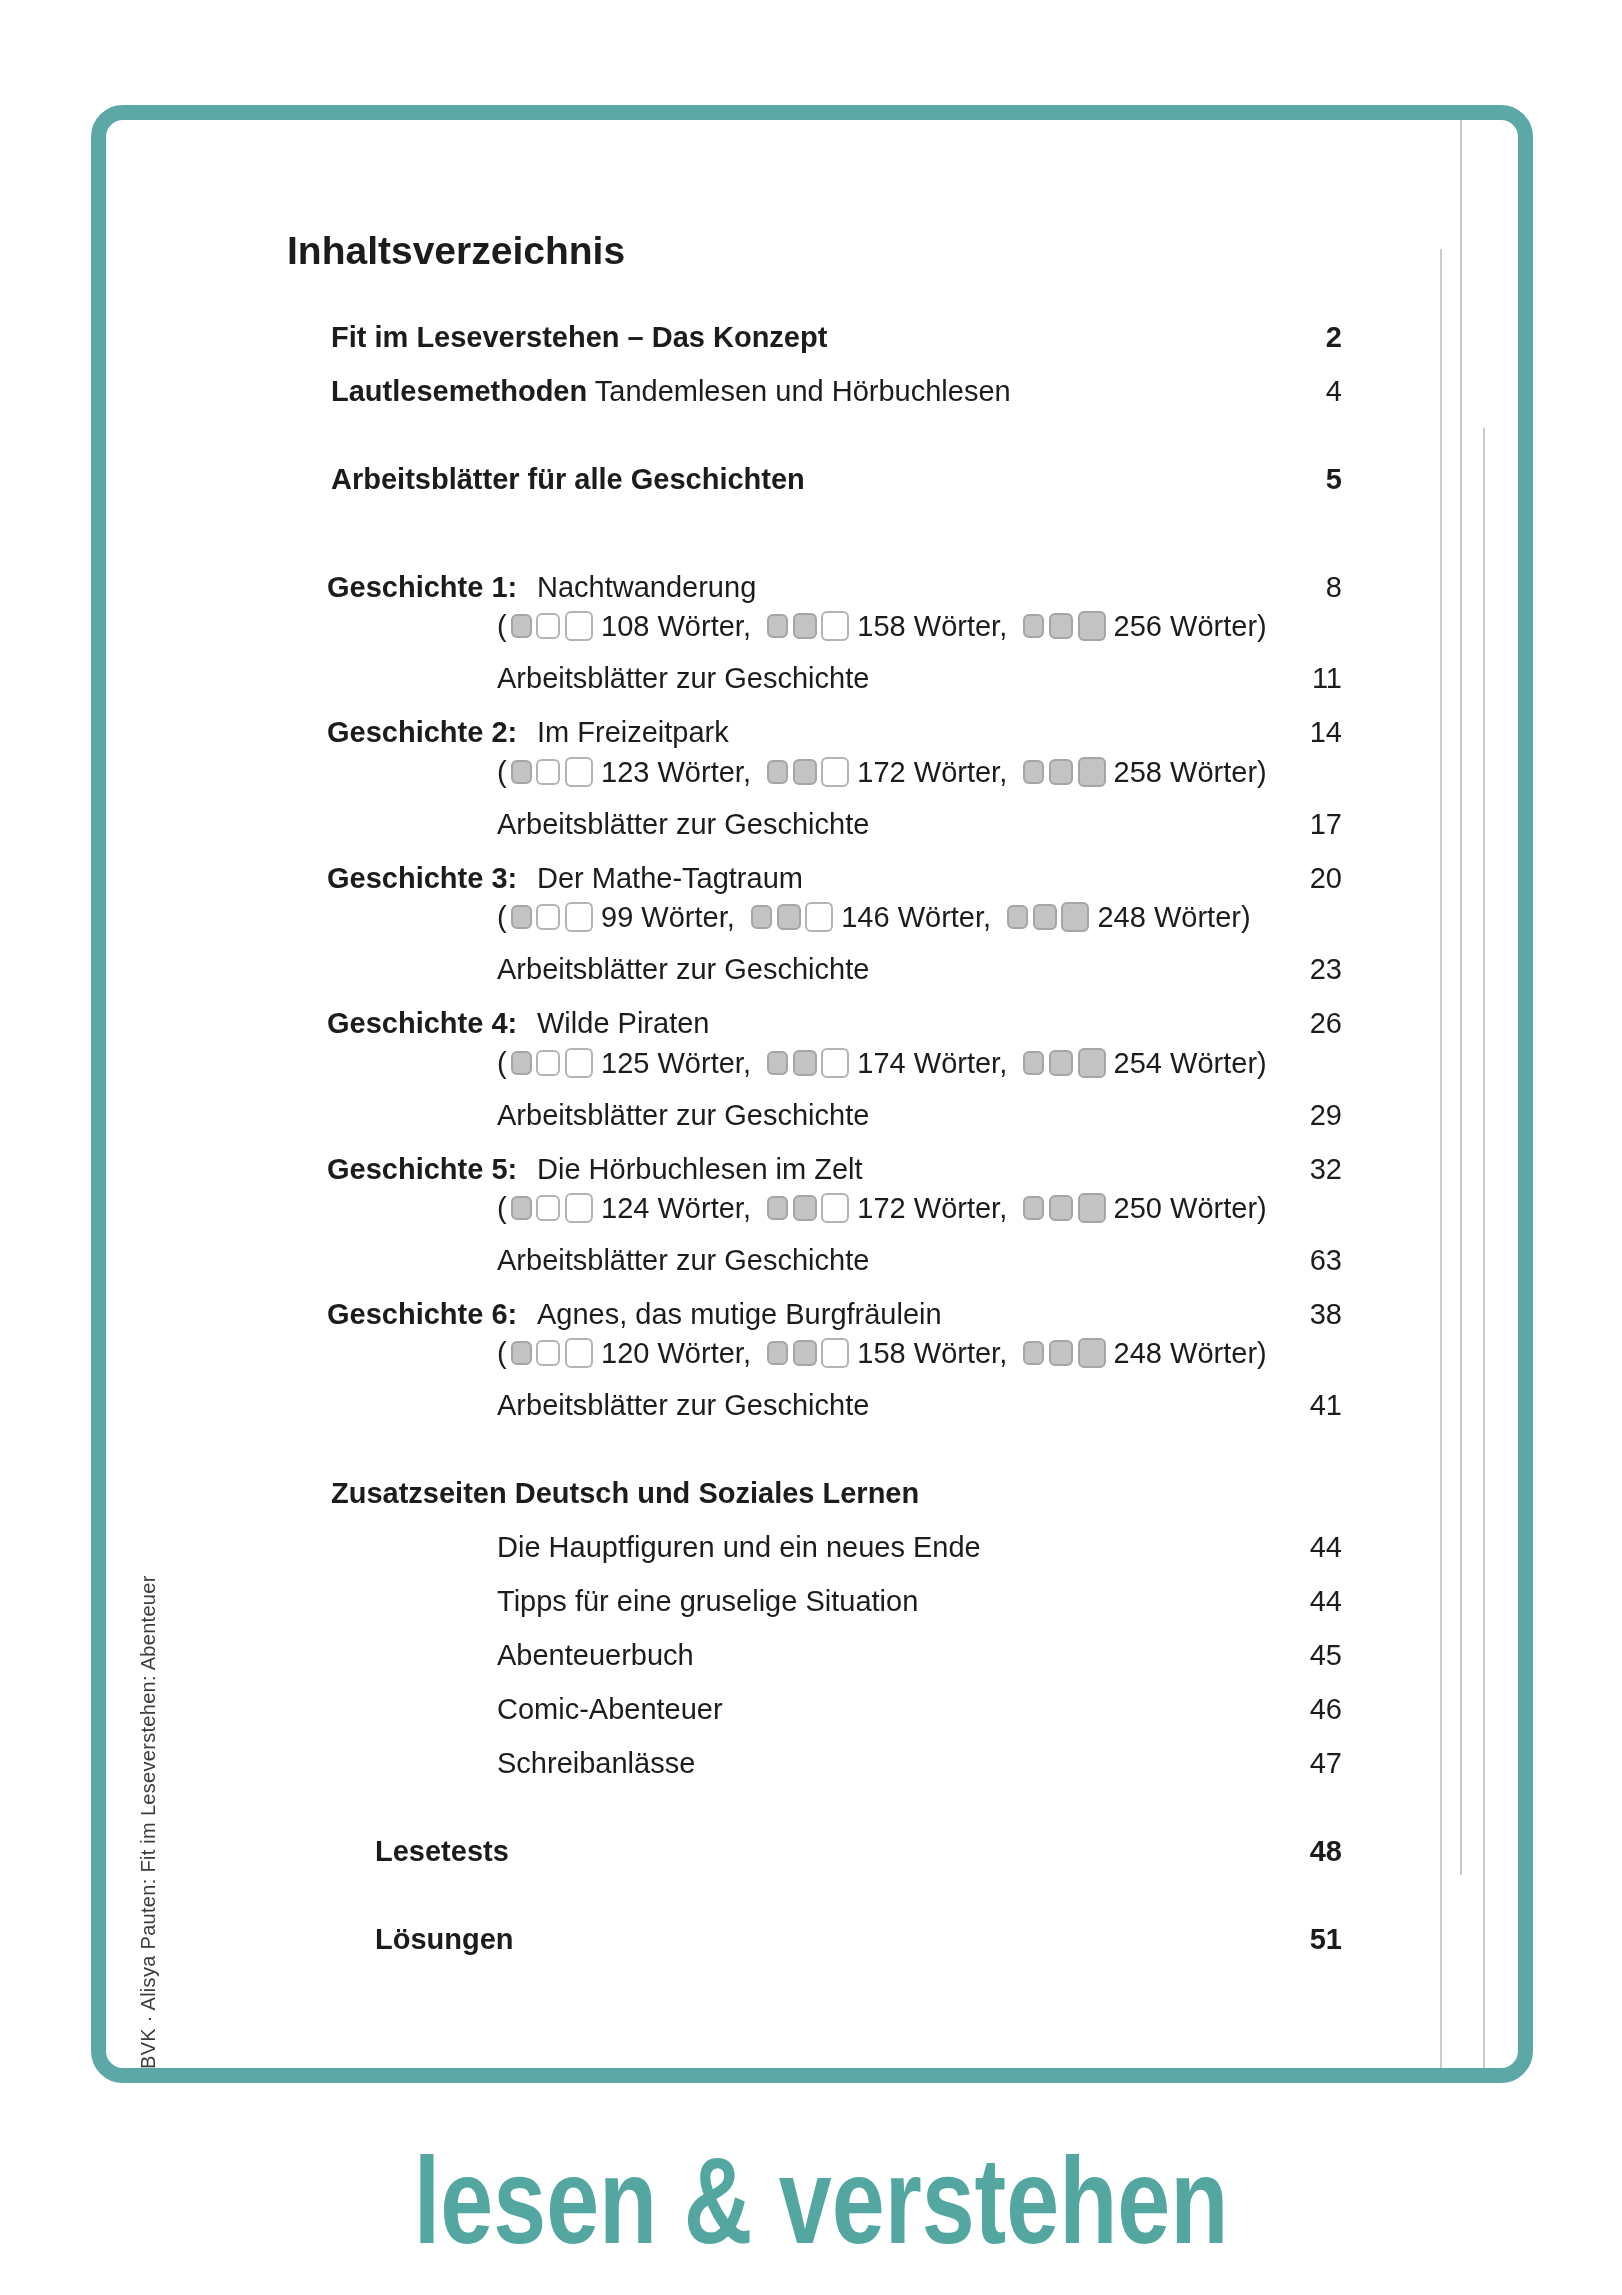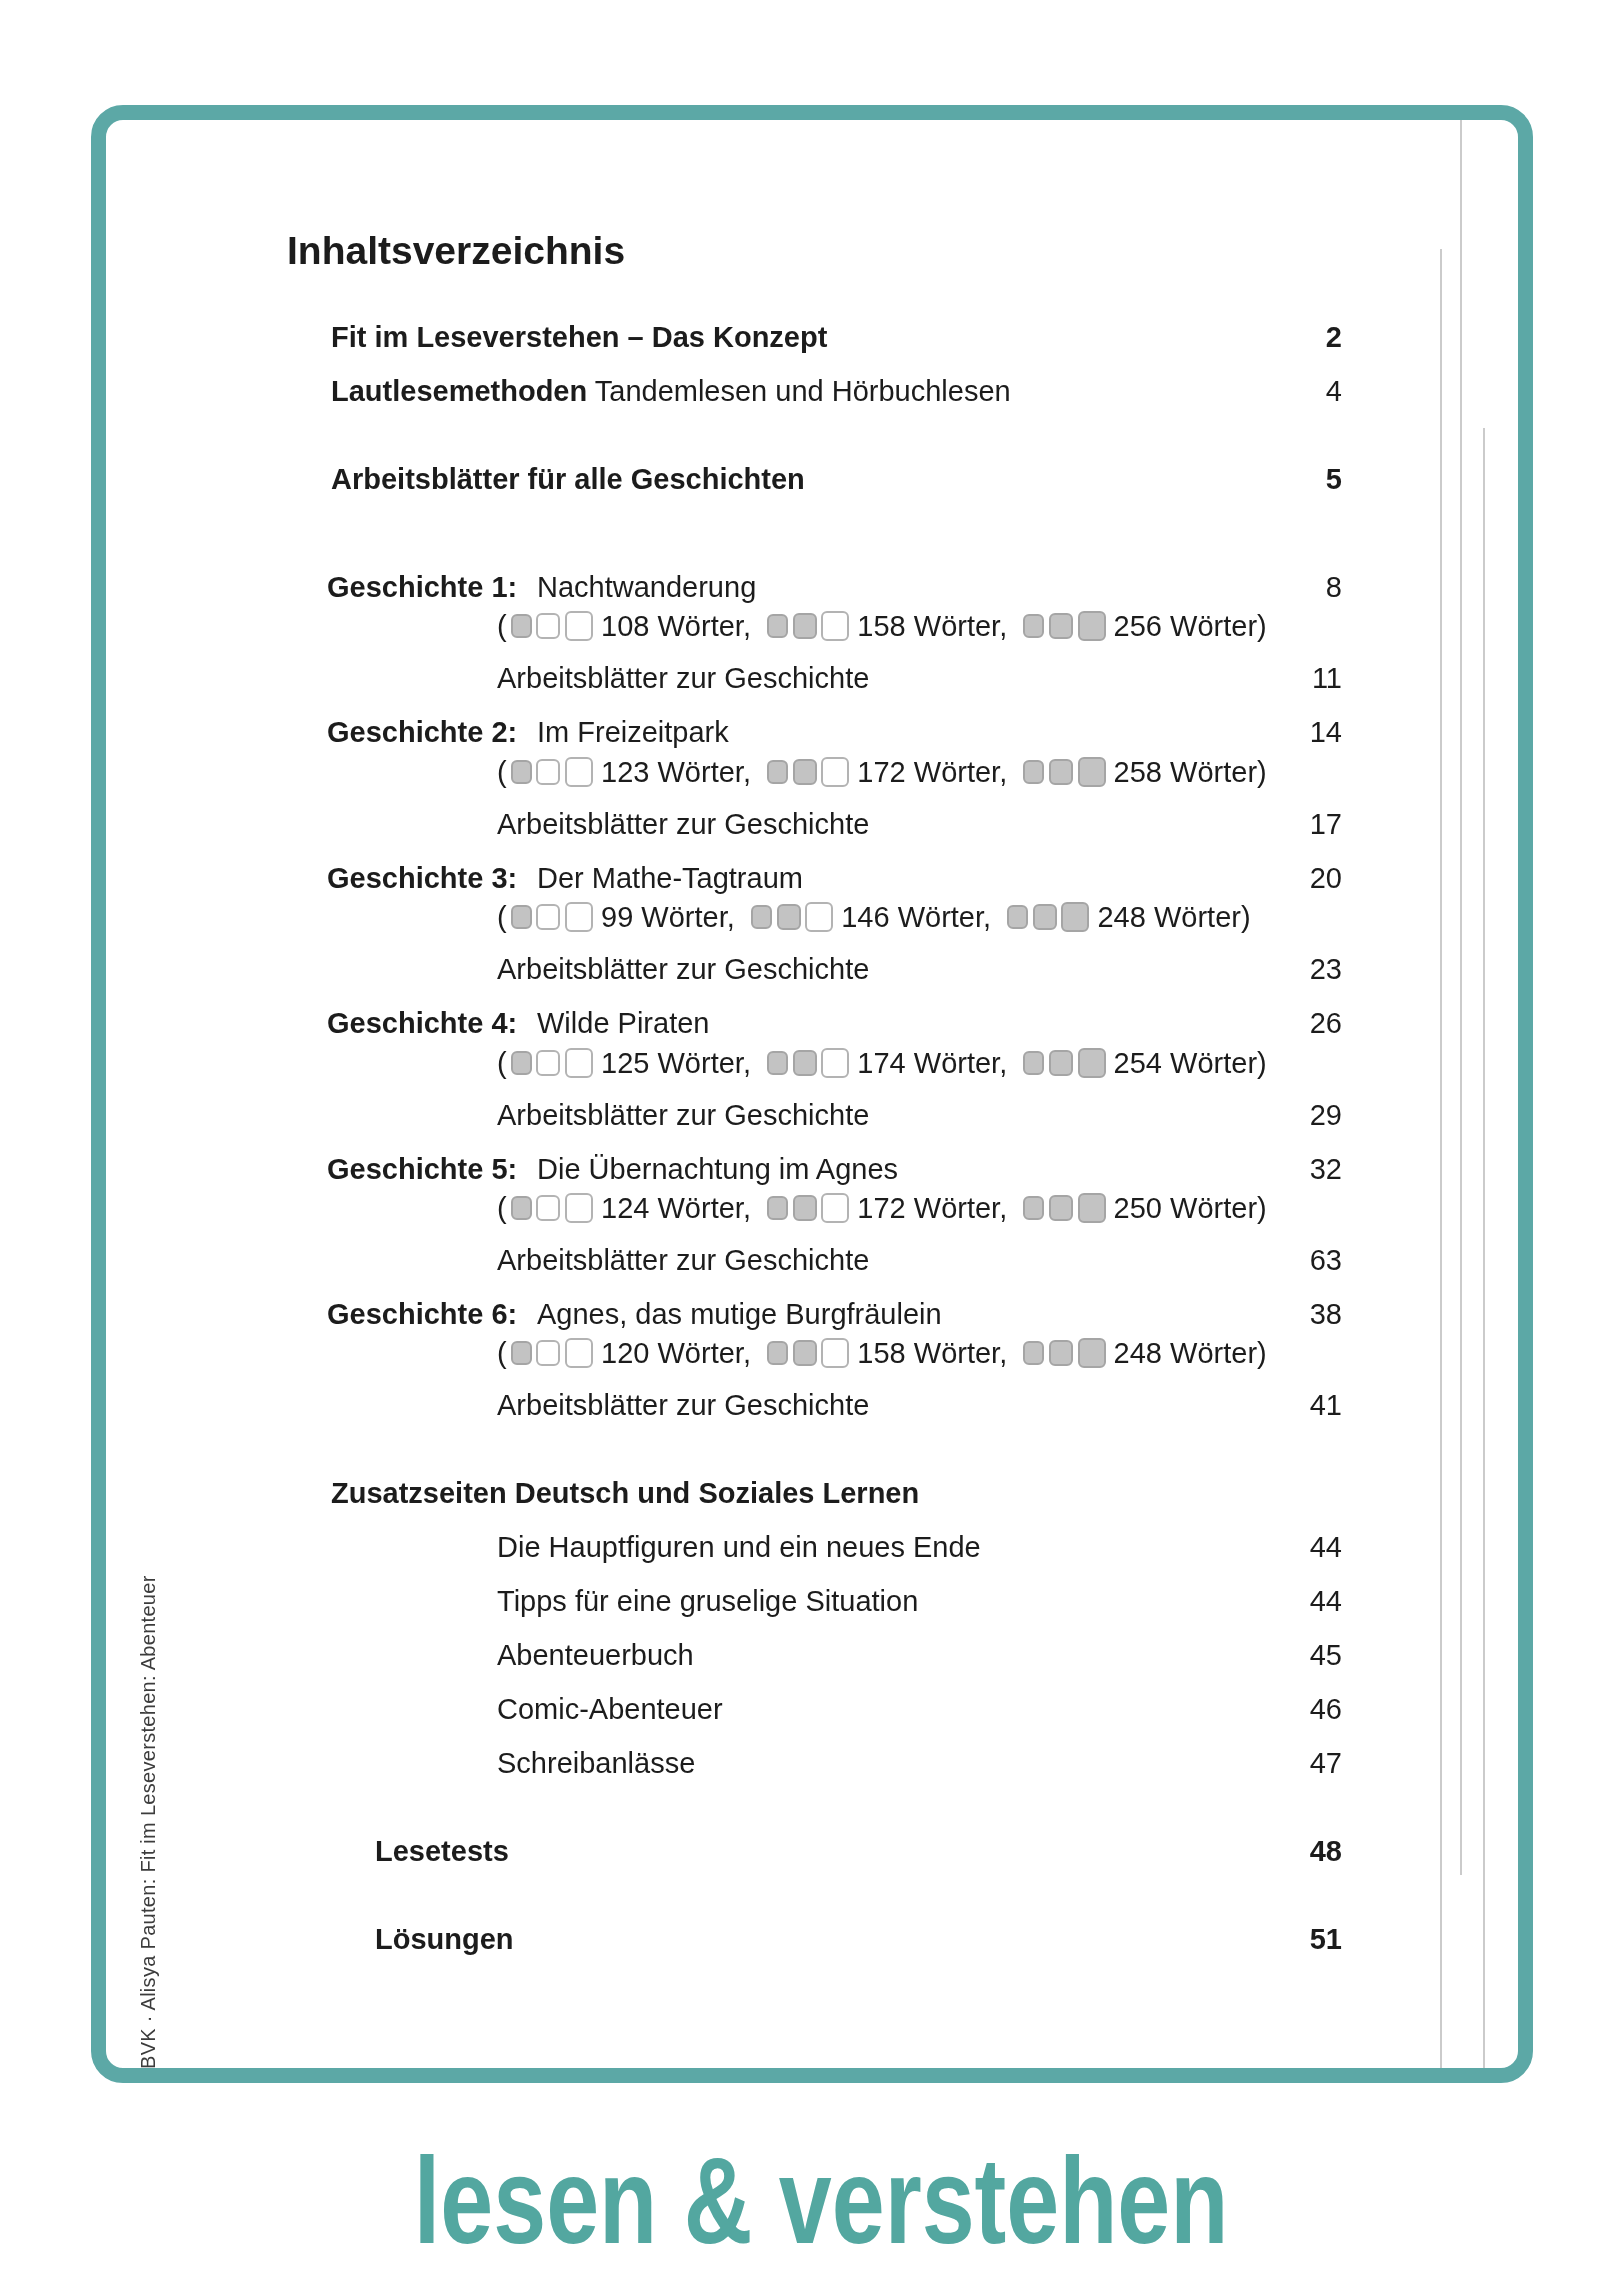--- a/index.html
+++ b/index.html
@@ -230,21 +230,21 @@
           </span>
           <span class="wlabel">174 Wörter,</span>
           <span class="sq-group">
             <span class="sq s1 filled"></span>
             <span class="sq s2 filled"></span>
             <span class="sq s3 filled"></span>
           </span>
           <span class="wlabel">254 Wörter)</span>
         </span></div>
       <div class="row ab indent"><span>Arbeitsblätter zur Geschichte</span><span class="num">29</span></div>
-      <div class="row story"><span class="label">Geschichte 5:</span><span>Die Übernachtung im Agnes</span><span class="num">32</span></div>
+      <div class="row story"><span class="label">Geschichte 5:</span><span>Die Hörbuchlesen im Zelt</span><span class="num">32</span></div>
       <div class="row words indent"><span class="words-line">
           <span class="paren">(</span>
           <span class="sq-group">
             <span class="sq s1 filled"></span>
             <span class="sq s2 empty"></span>
             <span class="sq s3 empty"></span>
           </span>
           <span class="wlabel">124 Wörter,</span>
           <span class="sq-group">
             <span class="sq s1 filled"></span>

